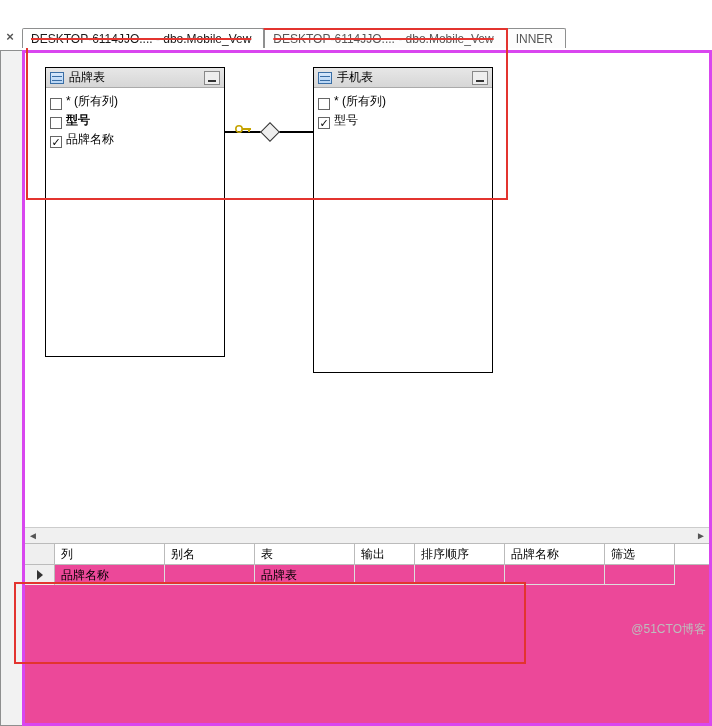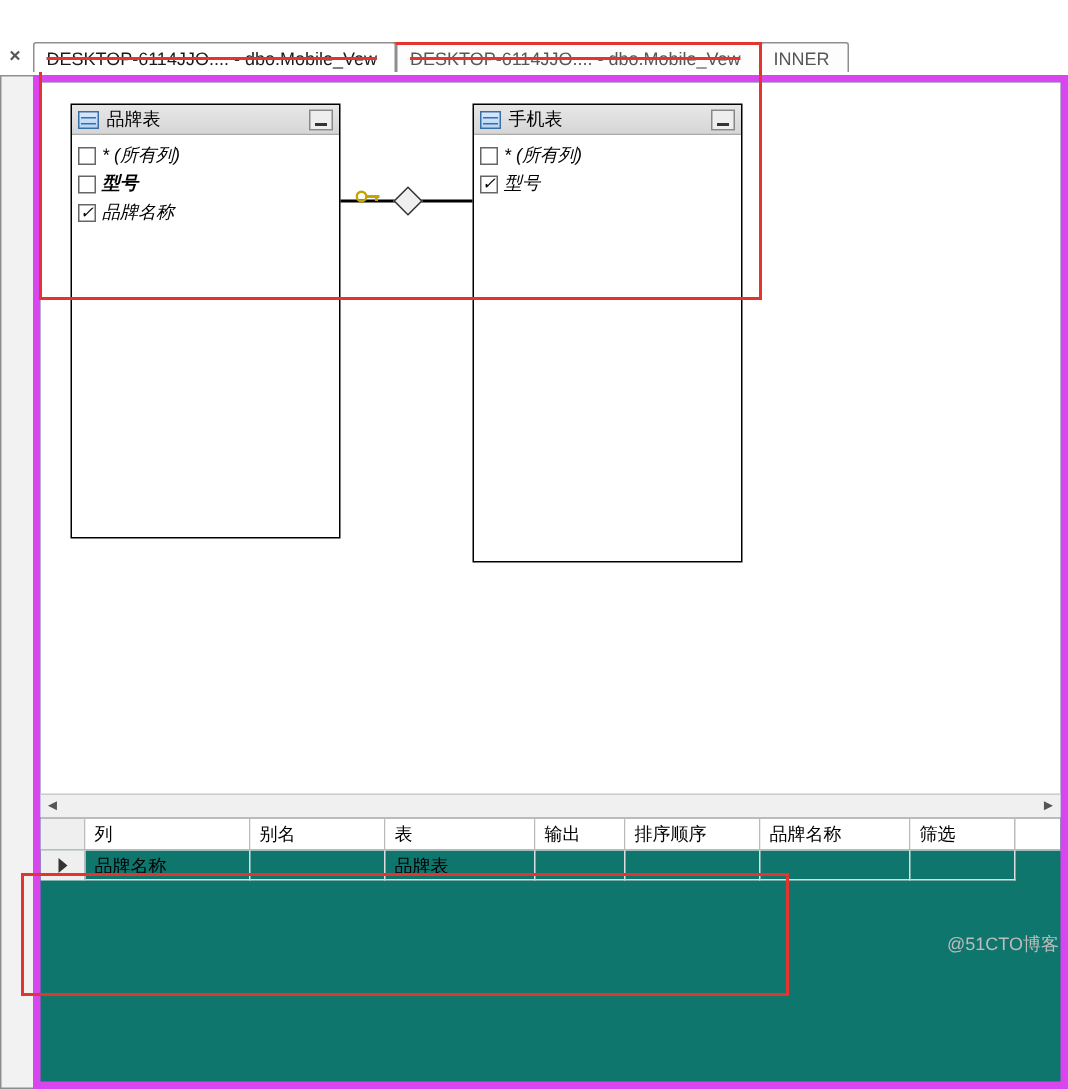--- a/index.html
+++ b/index.html
@@ -56,22 +56,22 @@
     font-size: 13px;
   }
 
   
   .workarea {
     position: absolute;
     top: 50px;
     left: 22px;
     right: 0;
     bottom: 0;
-    border: 5px solid #d946ef;
-    background: #0f766e;
+    border: 3px solid #d946ef;
+    background: #ec4899;
   }
   .gutter {
     position: absolute;
     top: 50px;
     left: 0;
     width: 22px;
     bottom: 0;
     border: 1px solid #8e8f8f;
     border-right: none;
     background: #f2f2f2;
@@ -127,24 +127,23 @@
     justify-content:center;
     padding-bottom:2px;
   }
   .table-min span { width:8px;height:2px;background:#333;display:block; }
   .table-body {
     padding: 4px 4px 8px 4px;
     min-height: 80px;
   }
   .col-row {
     display:flex;
-    align-items:center;
+    align-items:flex-end;
     gap:4px;
     padding:1px 0;
-    font-style:italic;
   }
   .chk {
     width:12px;height:12px;
     border:1px solid #666;
     background:#fff;
     display:inline-flex;
     align-items:center;
     justify-content:center;
     font-size:10px;
     line-height:10px;

